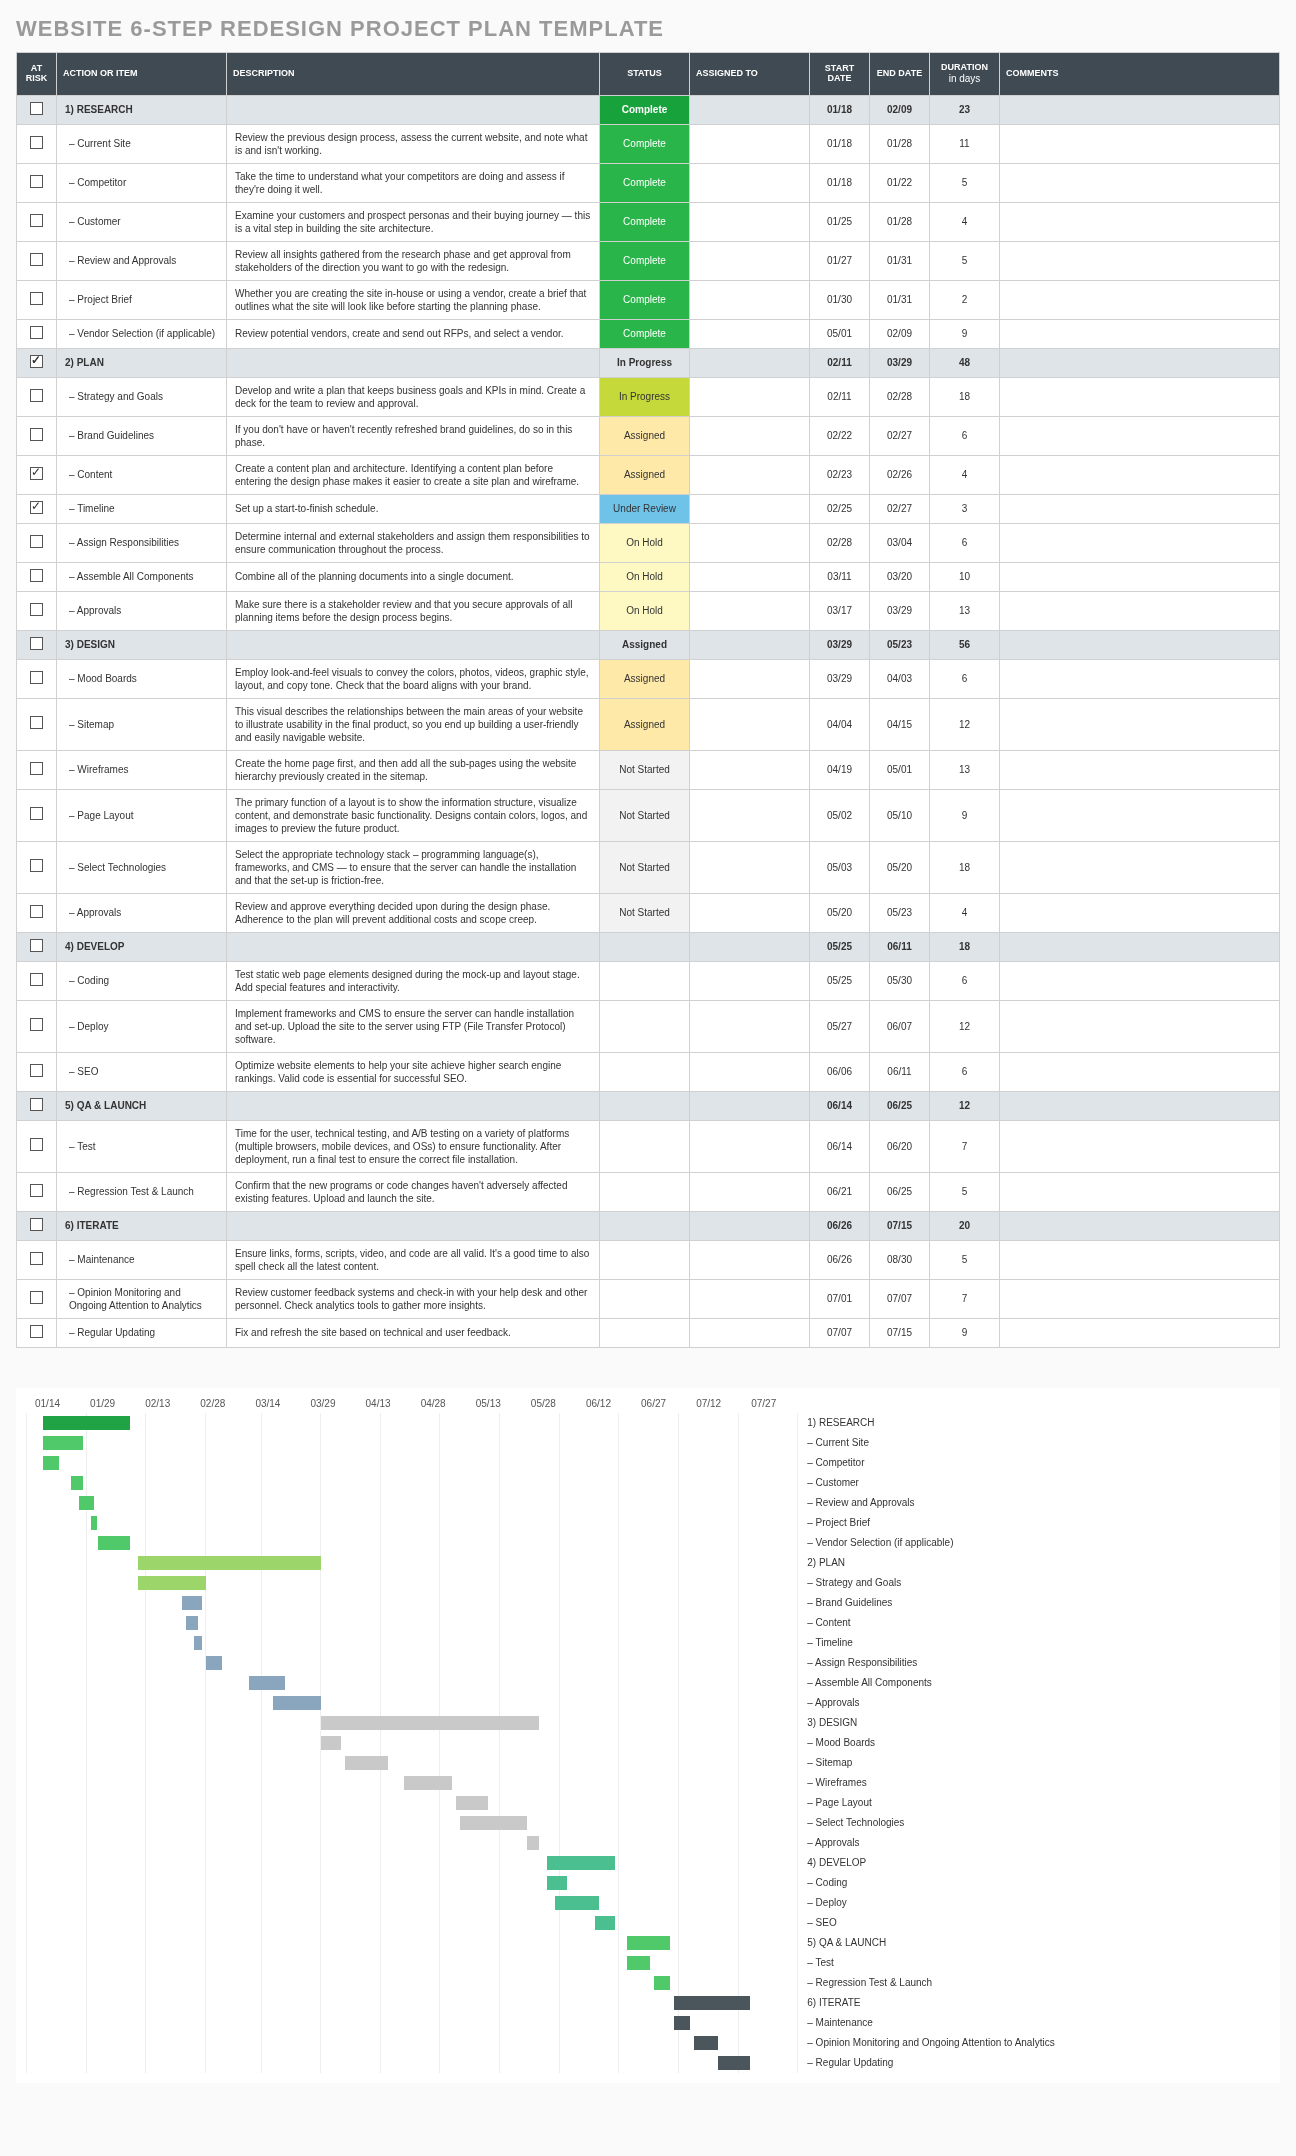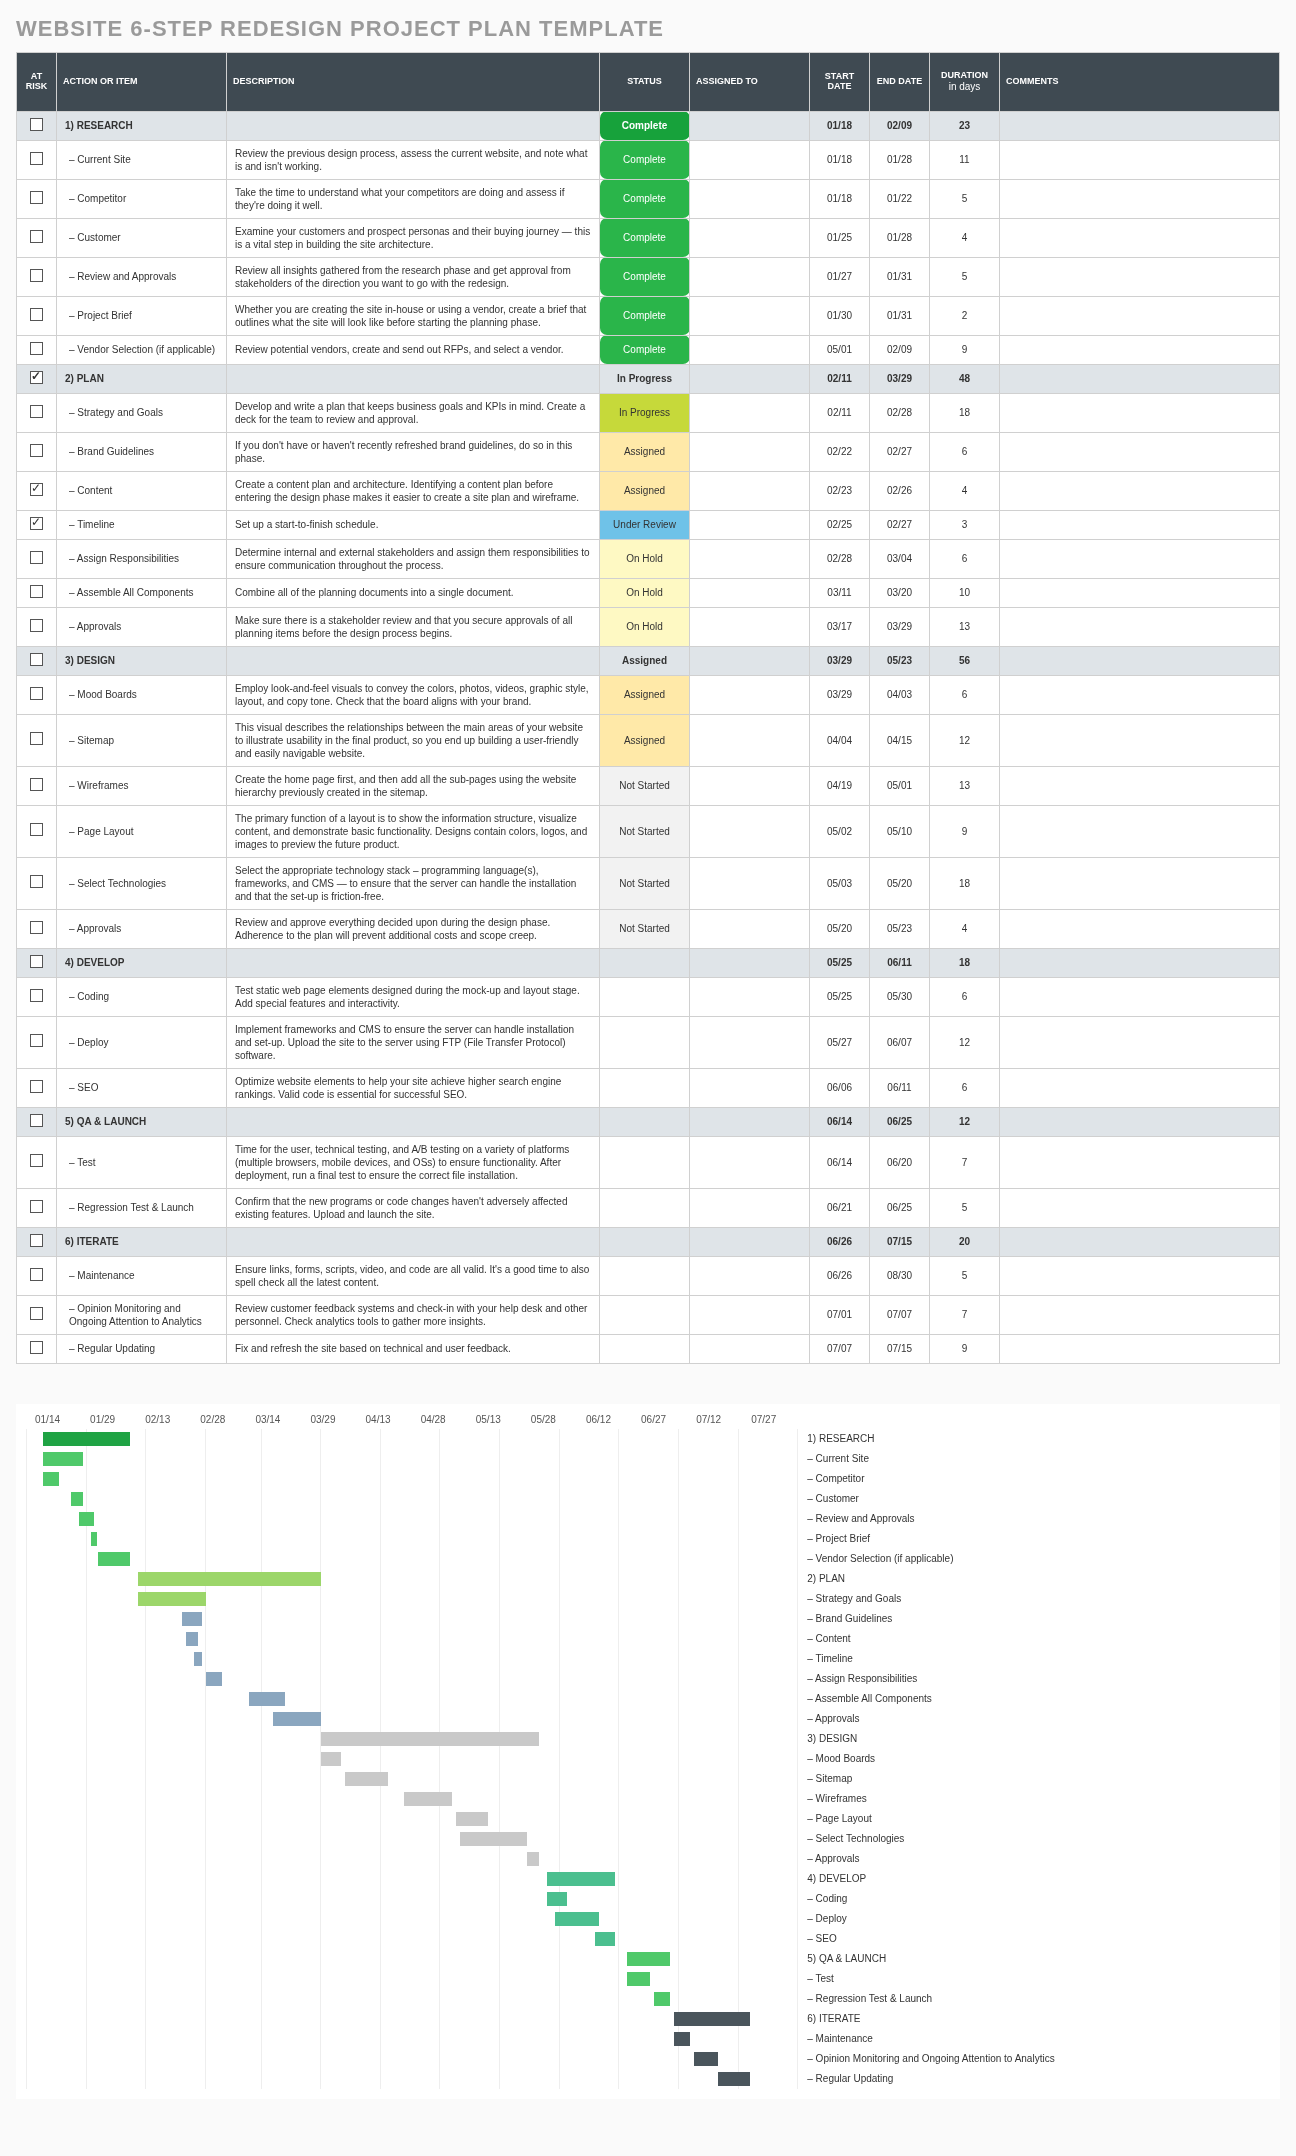--- a/index.html
+++ b/index.html
@@ -31,21 +31,21 @@
     font-size: 10px;
     line-height: 1.3;
   }
   table.plan th {
     background: #3f4a52;
     color: #fff;
     font-weight: 700;
     text-align: left;
     font-size: 9px;
     line-height: 1.1;
-    padding: 18px 6px;
+    padding: 10px 6px;
     white-space: normal;
   }
   table.plan th.center, table.plan td.center { text-align: center; }
   col.c-risk    { width: 40px; }
   col.c-action  { width: 170px; }
   col.c-desc    { width: auto; }
   col.c-status  { width: 90px; }
   col.c-assign  { width: 120px; }
   col.c-start   { width: 60px; }
   col.c-end     { width: 60px; }
@@ -63,21 +63,21 @@
     position:absolute;
     left:0; top:-3px;
     font-size:12px;
     color:#333;
   }
   tr.phase td { background:#dfe4e8; font-weight:700; }
   tr.phase td.status-cell { font-weight:700; }
   td.action { font-weight:400; }
   td.action.sub { padding-left:12px; }
   td.status-cell { text-align:center; font-weight:400; }
-  .s-Complete     { background:#2ab54a; color:#fff;border-radius:7px; }
+  .s-Complete     { background:#2ab54a; color:#fff; }
   .phase .s-Complete { background:#17a23b; }
   .s-In-Progress  { background:#c6d93a; color:#333; }
   .s-Assigned     { background:#ffe9a8; color:#333; }
   .s-Under-Review { background:#6fc2e8; color:#333; }
   .s-On-Hold      { background:#fef9c3; color:#333; }
   .s-Not-Started  { background:#f2f2f2; color:#333; }
 
   
   .gantt-wrap {
     margin-top: 40px;

